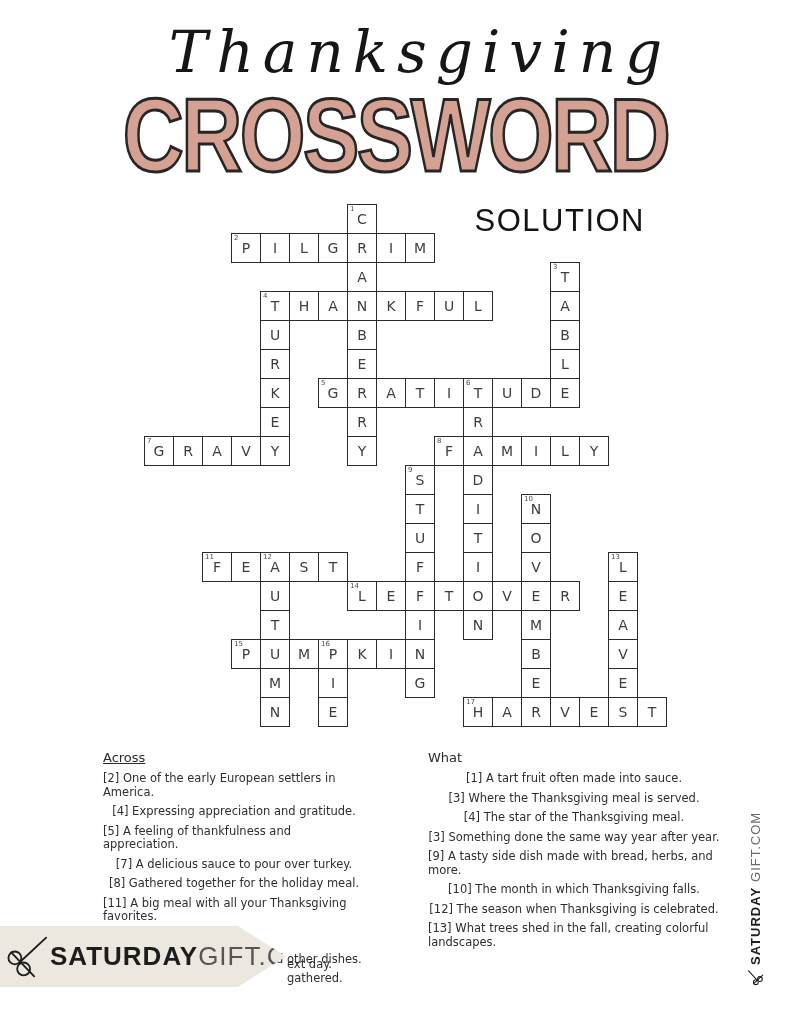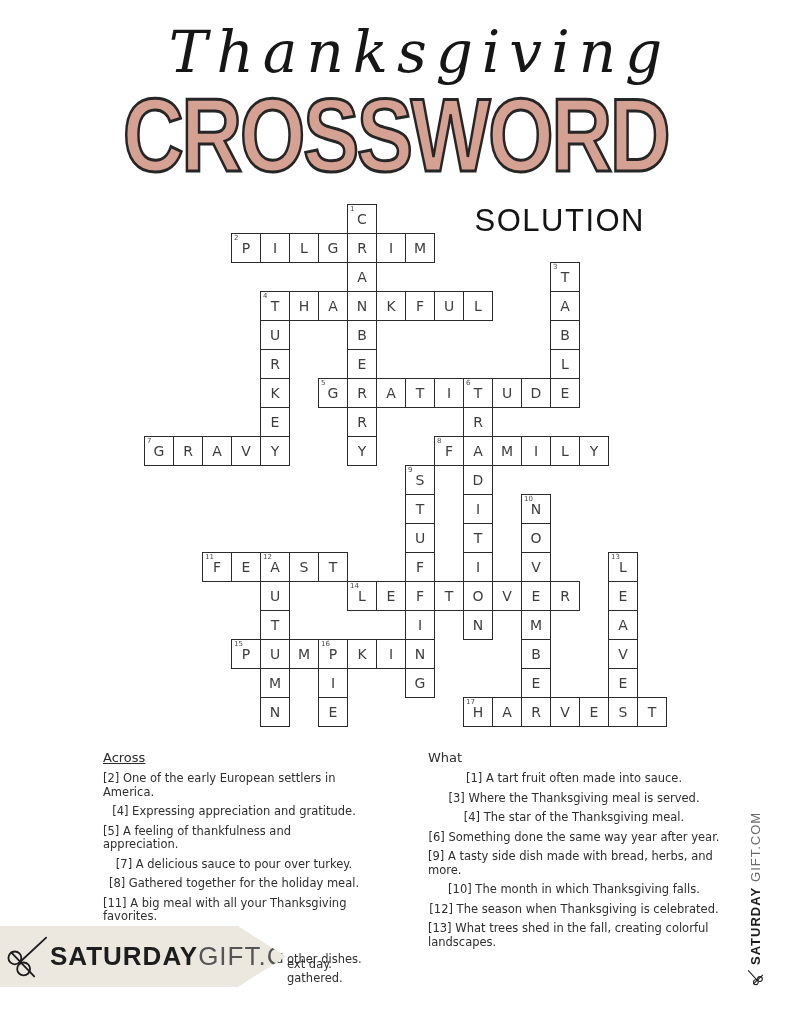--- a/index.html
+++ b/index.html
@@ -411,21 +411,21 @@
       <div class="clue">[4] Expressing appreciation and gratitude.</div>
       <div class="clue">[5] A feeling of thankfulness and appreciation.</div>
       <div class="clue">[7] A delicious sauce to pour over turkey.</div>
       <div class="clue">[8] Gathered together for the holiday meal.</div>
       <div class="clue">[11] A big meal with all your Thanksgiving favorites.</div>
     </div>
   <div id="down-col" class="clue-col">
       <div class="clue">[1] A tart fruit often made into sauce.</div>
       <div class="clue">[3] Where the Thanksgiving meal is served.</div>
       <div class="clue">[4] The star of the Thanksgiving meal.</div>
-      <div class="clue">[6] Something done the same way year after year.</div>
+      <div class="clue">[3] Something done the same way year after year.</div>
       <div class="clue">[9] A tasty side dish made with bread, herbs, and more.</div>
       <div class="clue">[10] The month in which Thanksgiving falls.</div>
       <div class="clue">[12] The season when Thanksgiving is celebrated.</div>
       <div class="clue">[13] What trees shed in the fall, creating colorful landscapes.</div>
     </div>
 
   <span id="frag-0" class="fragment">ext day.</span>
   <span id="frag-1" class="fragment">d other dishes.</span>
   <span id="frag-2" class="fragment">gathered.</span>
 

